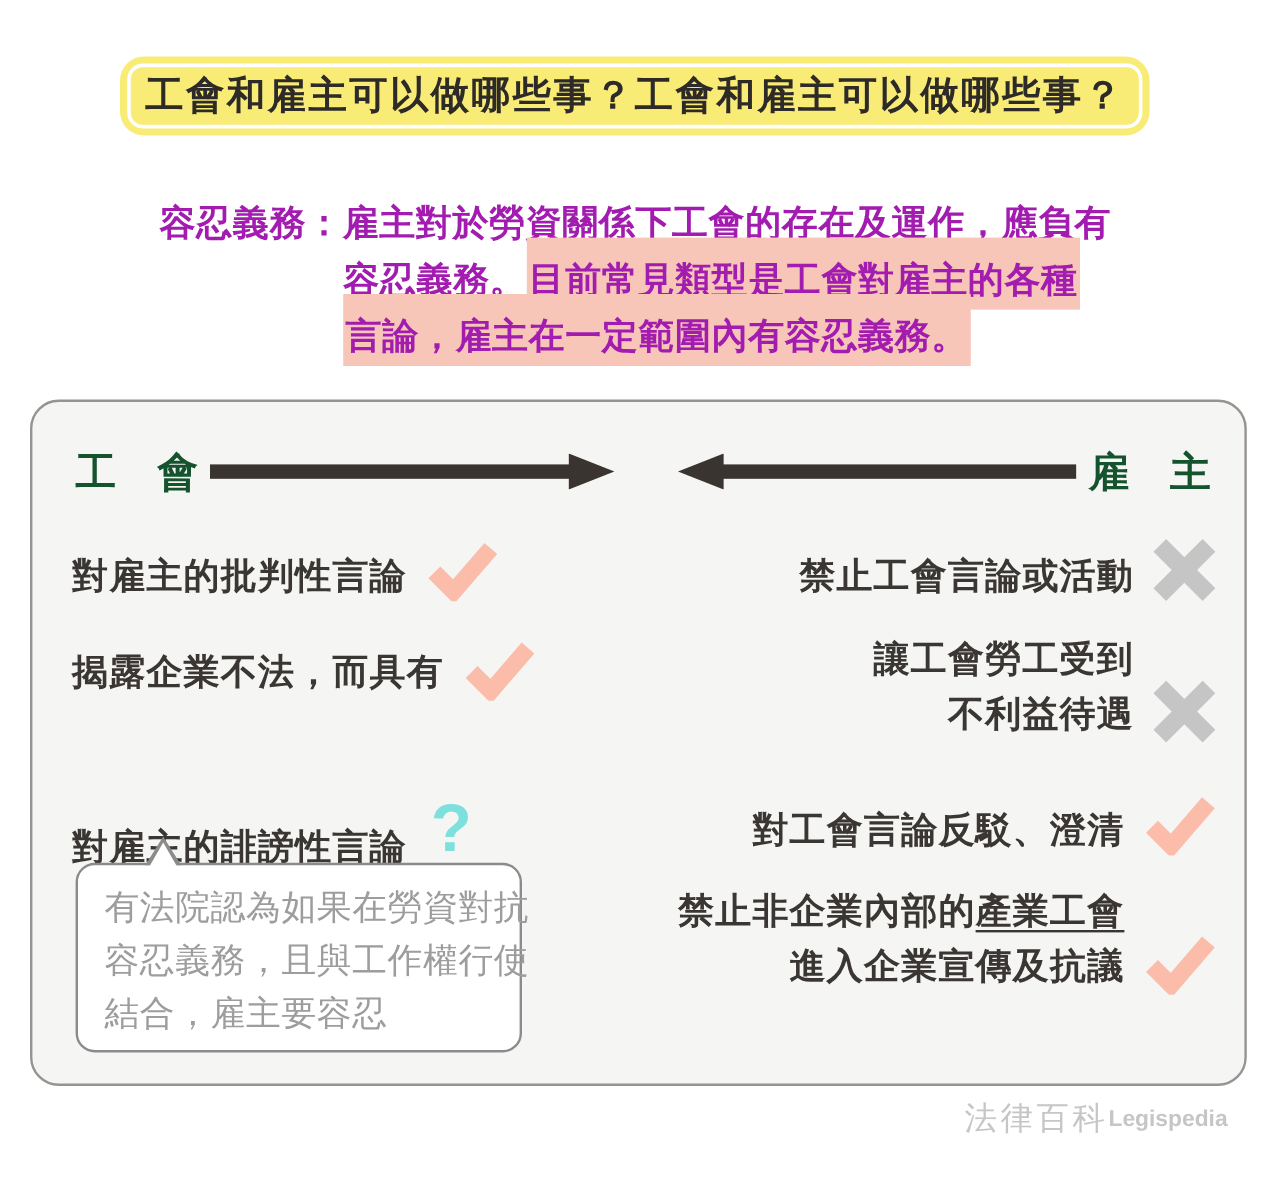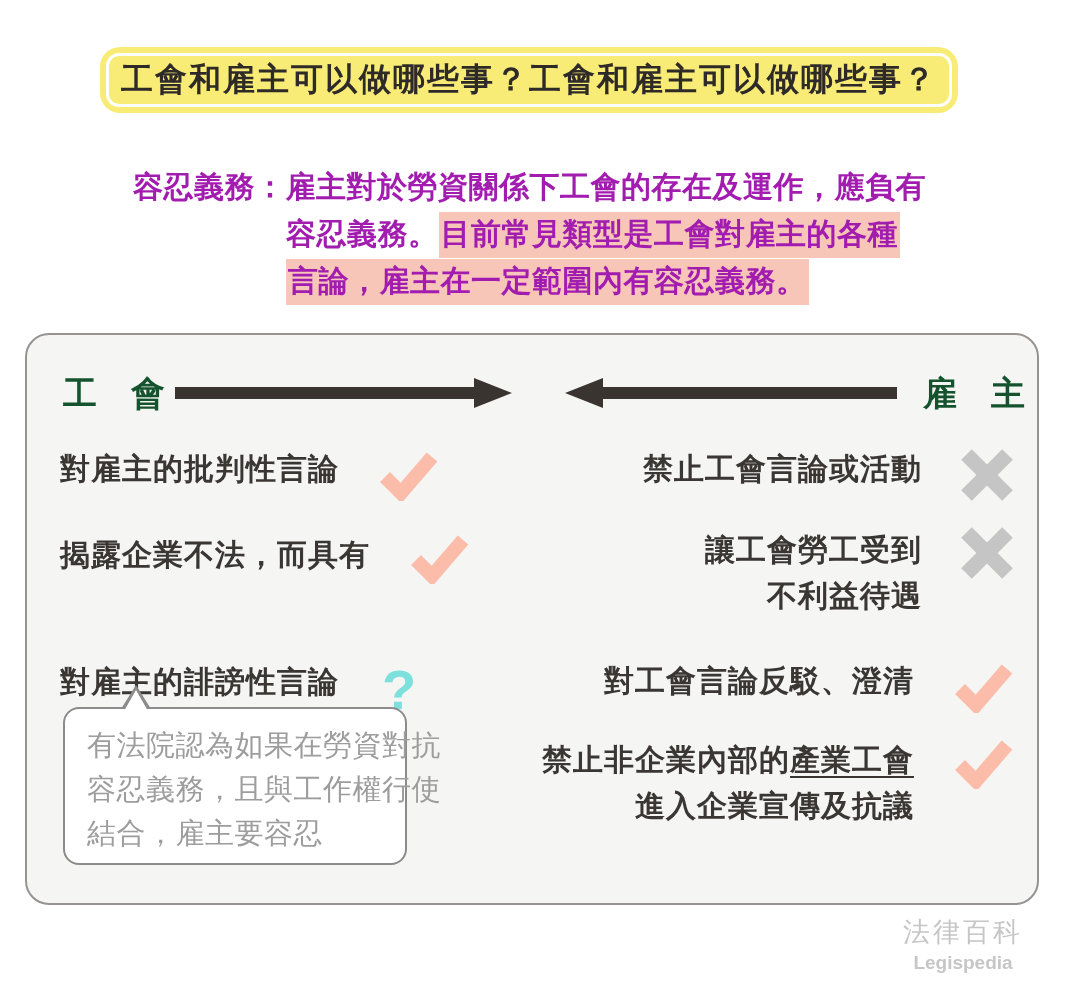--- a/index.html
+++ b/index.html
@@ -29,56 +29,56 @@
     position:relative;font-size:32px;font-weight:bold;color:#2d2a28;letter-spacing:2px;white-space:nowrap;
   }
 
   
   .intro{
     position:absolute;left:133px;top:163px;width:830px;
     font-size:30px;font-weight:bold;color:#a21caf;line-height:47px;letter-spacing:0.5px;
   }
   .intro-line{white-space:nowrap;}
   .intro-line.indent{padding-left:153px;}
-  .hl{background:var(--pink);padding:5px 2px 8px 2px;margin-top:11px;}
+  .hl{background:var(--pink);padding:19px 2px 8px 2px;margin-top:11px;}
 
   
   .panel{
     position:absolute;left:25px;top:333px;width:1014px;height:572px;box-sizing:border-box;
     background:var(--panel-bg);border:2px solid var(--panel-border);border-radius:24px;
   }
   .side-label{position:absolute;top:36px;font-size:34px;font-weight:bold;color:#14532d;white-space:nowrap;}
   .side-label.left{left:36px;}
-  .side-label.right{right:12px;}
+  .side-label.right{right:28px;}
   .arrow{position:absolute;top:43px;height:30px;}
   .arrow.to-right{left:148px;width:337px;}
   .arrow.to-left{left:538px;width:332px;}
   .arrow rect,.arrow polygon{fill:#3a3431;}
 
   .row{
-    position:absolute;display:flex;align-items:flex-start;
-    font-size:30px;font-weight:bold;color:#3a3633;letter-spacing:1px;white-space:nowrap;gap:23px;
+    position:absolute;display:flex;align-items:flex-end;
+    font-size:30px;font-weight:bold;color:#3a3633;letter-spacing:1px;white-space:nowrap;
   }
   .row .lines{line-height:46px;}
   .row.single .lines{line-height:40px;}
   .left-row{left:33px;}
   .right-row{right:24px;justify-content:flex-end;}
   .right-row .lines{text-align:right;}
 
   .check{flex:0 0 auto;margin-left:16px;}
   .check path{stroke:var(--salmon);fill:none;stroke-width:14;}
   .cross{flex:0 0 auto;margin-left:16px;}
   .cross rect{fill:var(--gray);}
   .q-mark{
     font-size:56px;font-weight:800;color:var(--teal);
     margin-left:20px;position:relative;top:-5px;letter-spacing:0;
   }
 
   .bubble{
-    position:absolute;left:36px;top:372px;width:344px;box-sizing:border-box;
+    position:absolute;left:36px;top:384px;width:372px;box-sizing:border-box;
     background:#fff;border:2px solid #8b8b8b;border-radius:16px;
     padding:14px 22px 8px 22px;
     font-size:29px;font-weight:normal;color:#9d9d9d;line-height:44px;letter-spacing:0.5px;
   }
   .bubble::before{
     content:"";position:absolute;top:-24px;left:56px;width:0;height:0;
     border-left:15px solid transparent;border-right:15px solid transparent;
     border-bottom:24px solid #8b8b8b;
   }
   .bubble::after{
@@ -86,21 +86,21 @@
     border-left:12px solid transparent;border-right:12px solid transparent;
     border-bottom:21px solid #fff;
   }
   .bubble-line{white-space:nowrap;}
 
   .u{text-decoration:underline;text-decoration-thickness:2px;text-underline-offset:6px;}
 
   
   .brand{
     position:absolute;right:42px;top:914px;
-    display:flex;flex-direction:column;align-items:center;color:#c6c6c6;
+    display:flex;align-items:center;color:#c6c6c6;
   }
   .brand-zh{font-size:27px;letter-spacing:3px;white-space:nowrap;}
   .brand-en{font-size:19px;font-weight:bold;margin-top:2px;text-align:right;}
 </style>
 </head>
 <body>
 
 <div class="page">
 
   <div class="title-box">

